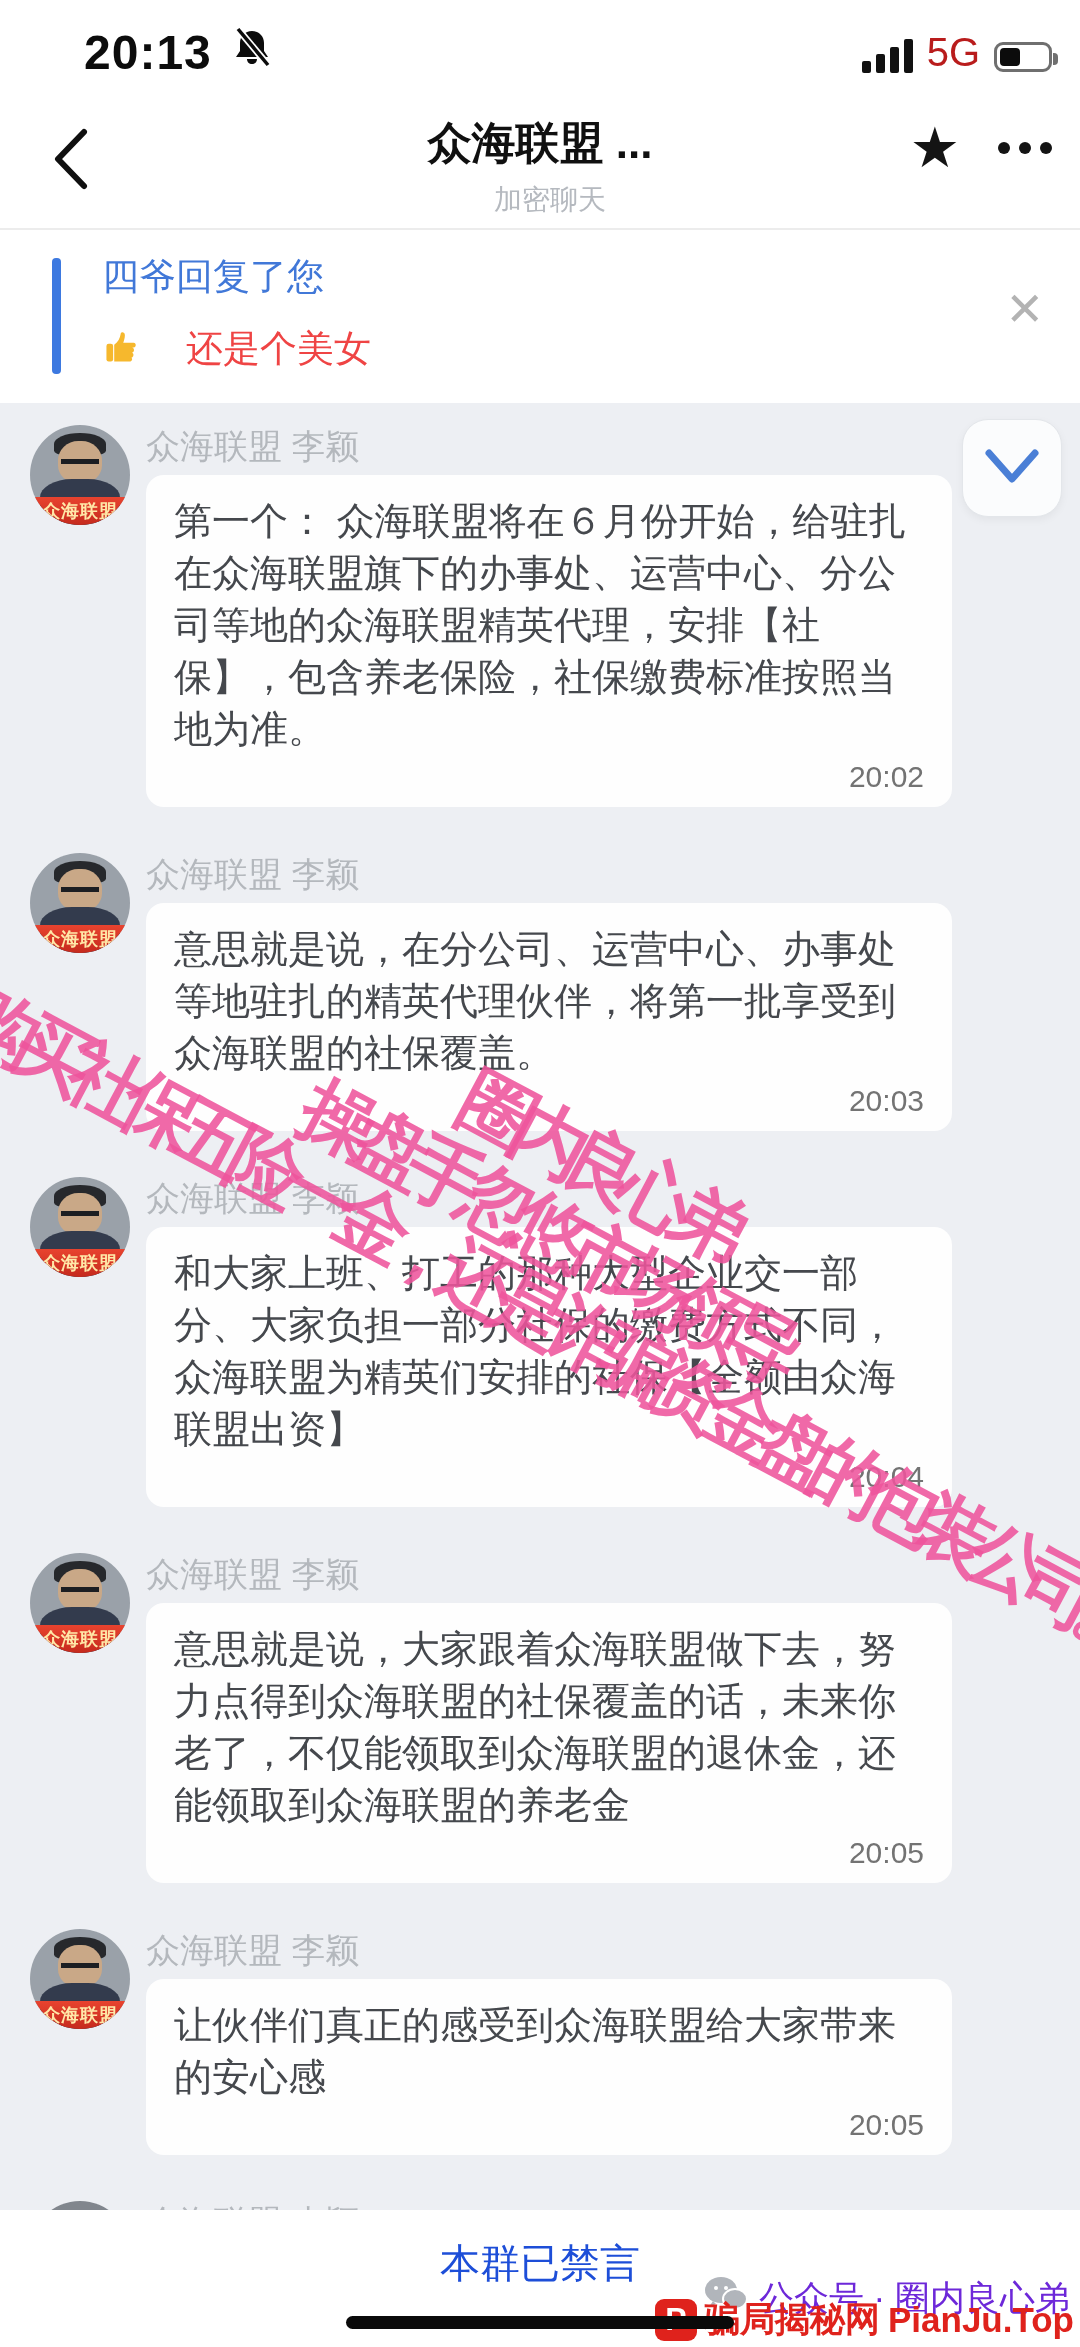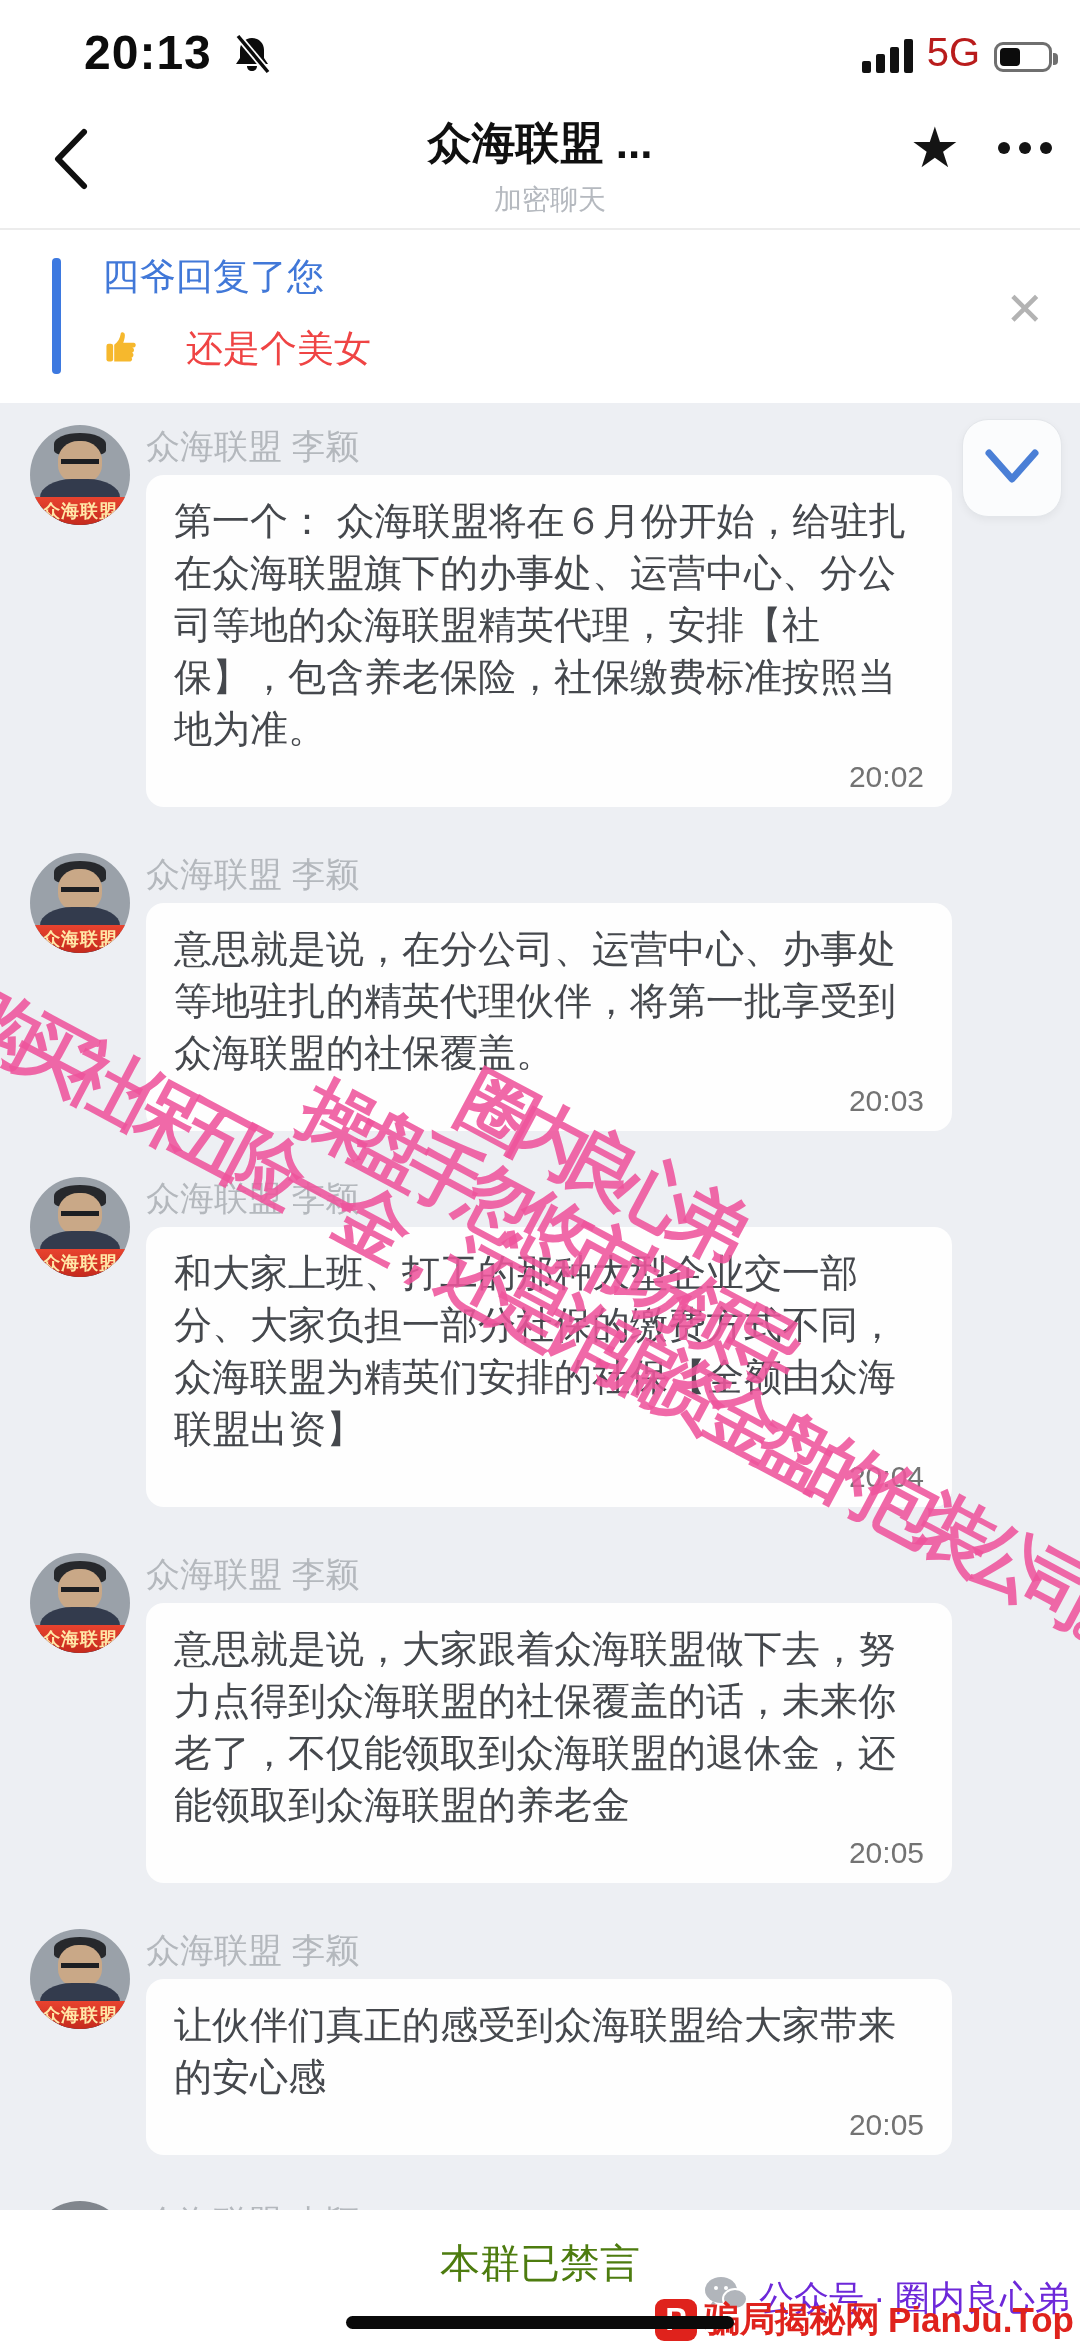--- a/index.html
+++ b/index.html
@@ -1,21 +1,21 @@
 <!DOCTYPE html>
 <html><head>
 <meta charset="utf-8">
 <style>
   html,body{margin:0;padding:0;background:#777;}
   *{box-sizing:border-box;font-family:"Liberation Sans",sans-serif;}
   .screen{position:relative;width:1080px;height:2347px;margin:0 auto;background:#fff;overflow:hidden;}
 
   
   .statusbar{position:relative;height:90px;background:#fff;display:flex;align-items:center;justify-content:space-between;padding:14px 28px 0 84px;}
-  .sb-left{display:flex;align-items:flex-end;gap:18px;}
+  .sb-left{display:flex;align-items:flex-start;gap:18px;}
   .sb-time{font-size:48px;font-weight:700;color:#0c0c0c;letter-spacing:1px;}
   .sb-right{display:flex;align-items:flex-end;gap:14px;}
   .sig{display:flex;align-items:flex-end;gap:5px;height:34px;}
   .sig i{display:block;width:9px;background:#111;border-radius:2px;}
   .sb-5g{font-size:40px;font-weight:500;color:#b91c1c;line-height:1;padding-bottom:1px;}
   .batt{position:relative;width:58px;height:30px;border:3px solid #6f6f6f;border-radius:9px;margin-bottom:1px;}
   .batt .lvl{position:absolute;left:3px;top:3px;bottom:3px;width:20px;background:#0c0c0c;border-radius:4px;}
   .batt .nub{position:absolute;right:-9px;top:8px;width:5px;height:12px;background:#6f6f6f;border-radius:0 4px 4px 0;}
 
   
@@ -58,21 +58,21 @@
   .scrollbtn{position:absolute;top:16px;right:18px;width:100px;height:98px;background:#fbfcfd;border:1px solid #e3e6ea;border-radius:26px;box-shadow:0 3px 8px rgba(0,0,0,.05);display:flex;align-items:center;justify-content:center;}
 
   
   .wm{position:absolute;z-index:60;transform-origin:0 0;transform:rotate(28deg);white-space:nowrap;font-size:76px;font-weight:900;letter-spacing:-16px;color:rgba(238,84,156,.88);pointer-events:none;}
   .wm1{left:-8px;top:965px;}
   .wm2{left:330px;top:1058px;}
   .wm3{left:488px;top:1050px;}
 
   
   .footer{position:relative;height:135px;background:#fff;}
-  .muted-notice{position:absolute;left:0;right:0;top:26px;text-align:center;font-size:40px;color:#4d7c0f;}
+  .muted-notice{position:absolute;left:0;right:0;top:26px;text-align:center;font-size:40px;color:#1d4ed8;}
   .oa-line{position:absolute;right:10px;top:64px;display:flex;align-items:center;gap:10px;color:#6d28d9;font-size:35px;}
   .site-line{position:absolute;right:6px;bottom:2px;display:flex;align-items:center;gap:8px;}
   .site-logo{width:42px;height:42px;background:#df221c;border-radius:9px;color:#fff;font-weight:800;font-size:32px;display:flex;align-items:center;justify-content:center;}
   .site-name{font-size:35px;font-weight:800;color:#df221c;}
   .site-url{font-size:35px;font-weight:800;color:#df221c;}
   .home-indicator{position:absolute;left:50%;transform:translateX(-50%);bottom:16px;width:388px;height:13px;background:#0a0a0a;border-radius:7px;}
 </style>
 </head>
 <body>
 

